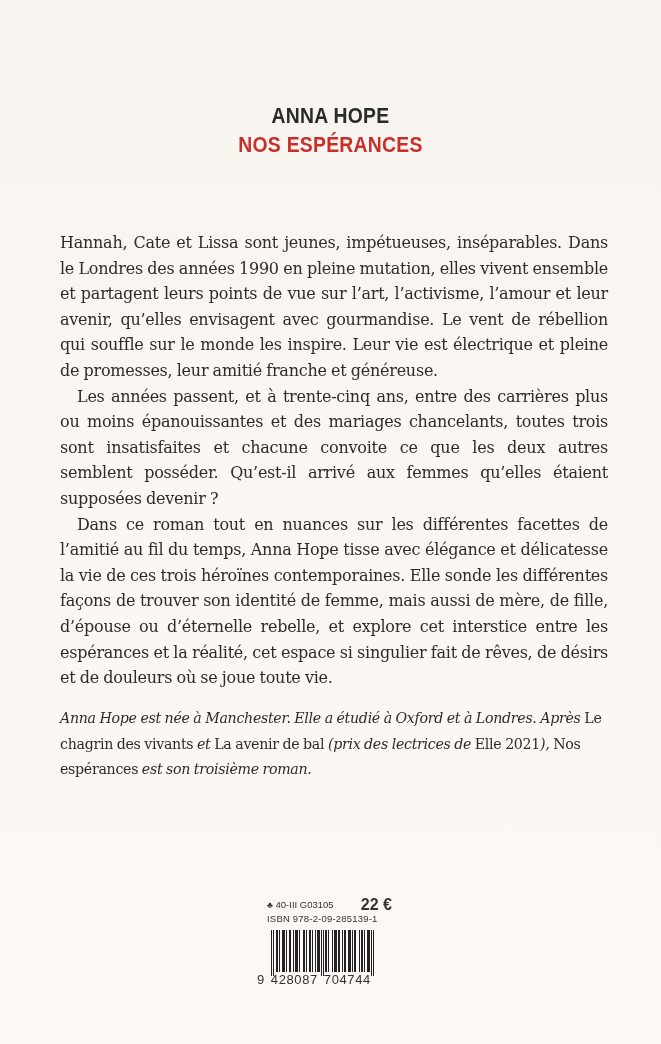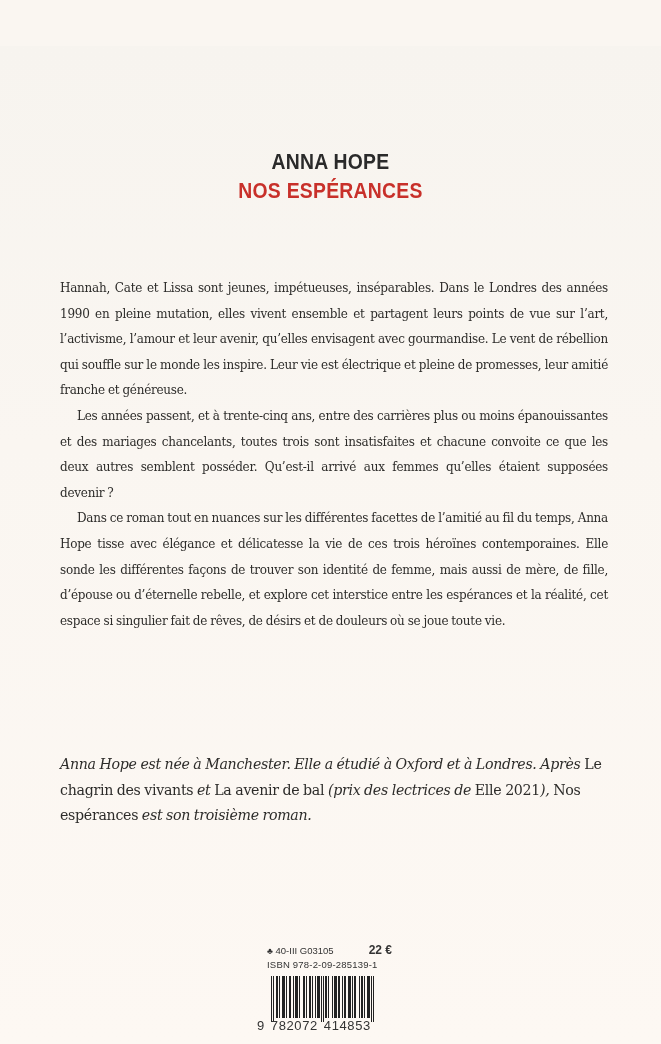--- a/index.html
+++ b/index.html
@@ -9,21 +9,20 @@
     background: #faf6f1;
     position: relative;
     overflow: hidden;
     font-family: "DejaVu Serif", serif;
     color: #2b2a28;
   }
   .page {
     position: absolute;
     inset: 0;
     background: linear-gradient(180deg, #f7f4ef 0%, #faf6f1 40%, #fdf8f3 100%);
-    margin-top: 46px;
   }
   .header {
     position: absolute;
     top: 102px;
     left: 0;
     width: 661px;
     text-align: center;
   }
   .author {
     font-family: "Liberation Sans", sans-serif;
@@ -42,21 +41,21 @@
     color: #c8302a;
     line-height: 30px;
     transform: scaleX(0.88);
   }
   .body-text {
     position: absolute;
     top: 230px;
     left: 60px;
     width: 548px;
     font-family: "DejaVu Serif", serif;
-    font-size: 12px;
+    font-size: 16px;
     line-height: 25.6px;
     color: #2d2c2a;
     letter-spacing: -0.25px;
     word-spacing: -0.5px;
   }
   .body-text p {
     margin: 0;
     text-align: justify;
   }
   .body-text p.indent { text-indent: 17px; }
@@ -81,21 +80,21 @@
     width: 125px;
     font-family: "Liberation Sans", sans-serif;
     color: #333;
   }
   .code-line {
     font-size: 9.5px;
     line-height: 13px;
     display: flex;
     justify-content: space-between;
   }
-  .price { font-weight: bold; font-size: 12px; }
+  .price { font-weight: bold; font-size: 16px; }
   .isbn-line { font-size: 9.5px; line-height: 13px; letter-spacing: 0.2px; }
   .bars {
     margin-top: 5px;
     margin-left: 4px;
     height: 42px;
     display: flex;
     align-items: stretch;
   }
   .bars span { display: block; background: #222; height: 100%; }
   .bars span.gap { background: transparent; }
@@ -202,18 +201,18 @@
         <span style="width:1px"></span>
         <span class="gap" style="width:2px"></span>
         <span style="width:3px"></span>
       <span class="gap" style="width:1px"></span>
         <span class="guard" style="width:1px"></span>
         <span class="gap" style="width:1px"></span>
         <span class="guard" style="width:1px"></span>
     </div>
     <div class="digits">
       <span style="margin-left:-10px;">9</span>
-      <span>782072</span>
-      <span>414853</span>
+      <span>428087</span>
+      <span>704744</span>
     </div>
   </div>
 
 </div>
 
 </body></html>

